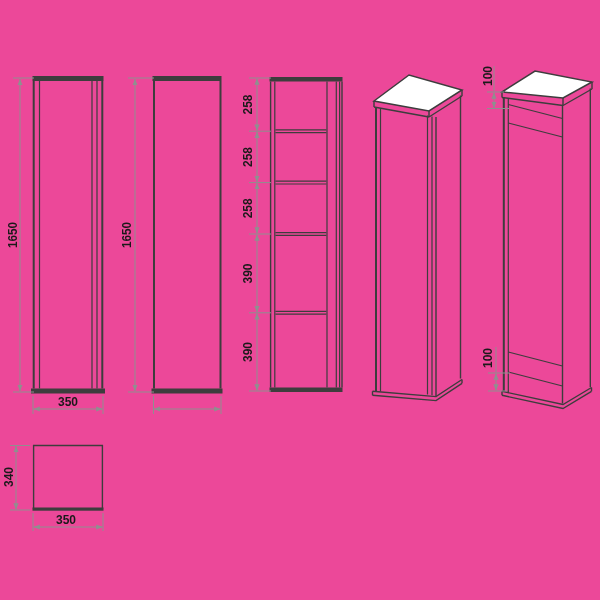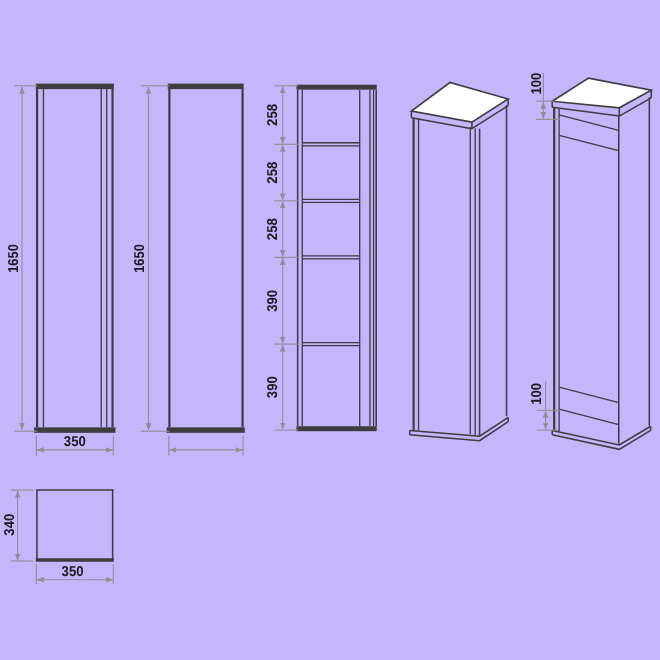--- a/index.html
+++ b/index.html
@@ -1,16 +1,16 @@
 <!DOCTYPE html>
 <html><head>
 <meta charset="utf-8">
 <style>
   html,body{margin:0;padding:0;background:#ffffff;}
-  .canvas{position:relative;width:600px;height:600px;background:#c4b5fd;overflow:hidden;
+  .canvas{position:relative;width:600px;height:600px;background:#ec4899;overflow:hidden;
           font-family:"Liberation Sans", sans-serif;}
   svg{display:block;}
   .cl{stroke:#3d3d3d;stroke-width:1.4;fill:none;stroke-linecap:butt;}
   .cl2{stroke:#3d3d3d;stroke-width:2;fill:none;}
   .cl1{stroke:#3d3d3d;stroke-width:1.2;fill:none;}
   .slab{fill:#3d3d3d;stroke:none;}
   .face{fill:#ffffff;stroke:#3d3d3d;stroke-width:1.5;stroke-linejoin:miter;}
   .dl{stroke:#8f8f8f;stroke-width:1;fill:none;}
   text.dim{font-family:"Liberation Sans", sans-serif;font-size:13px;font-weight:700;
            fill:#1a1a1a;text-anchor:middle;dominant-baseline:central;}

